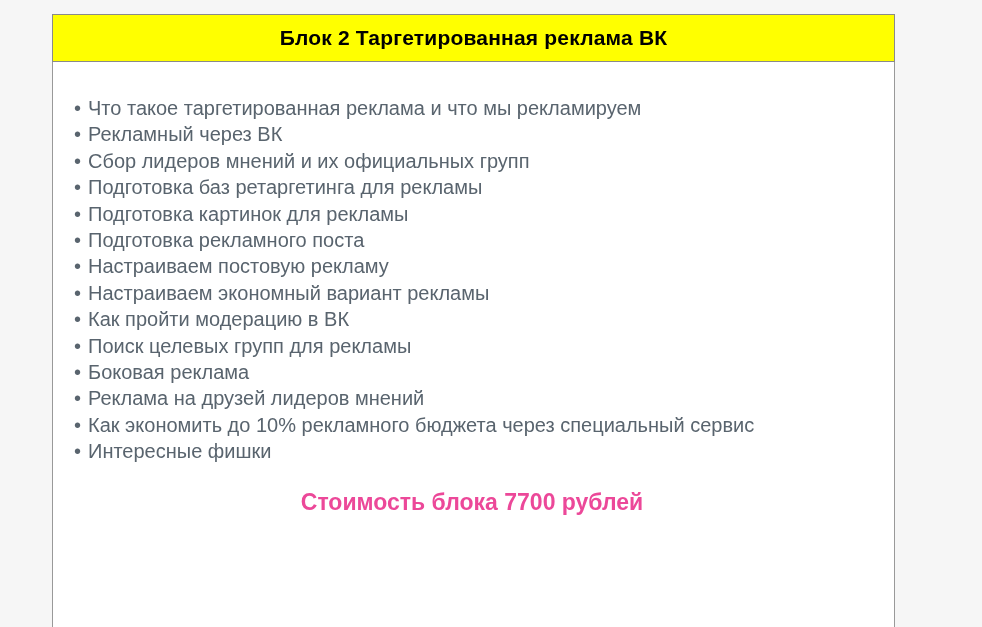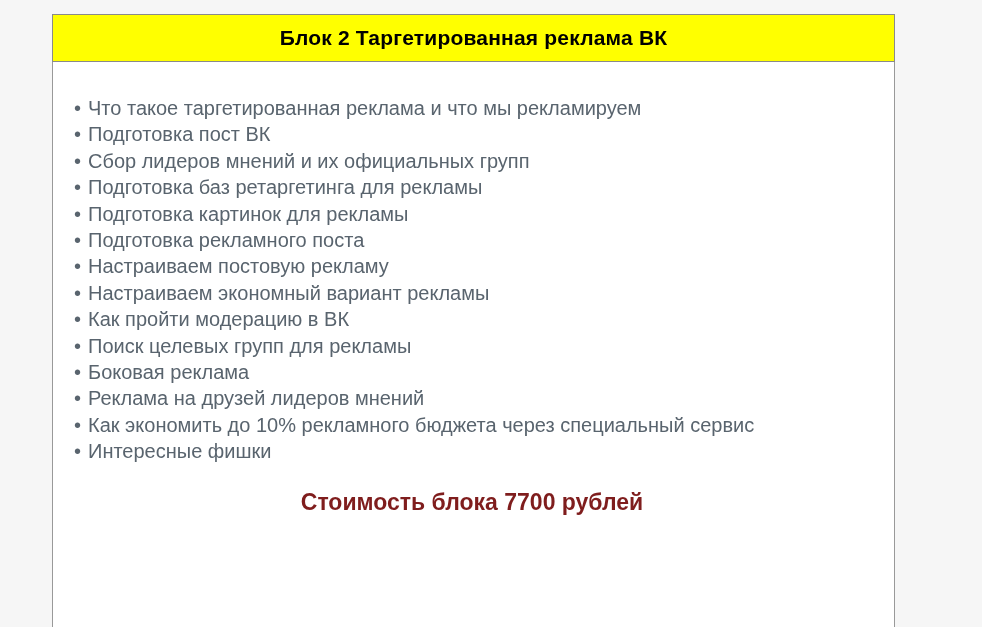--- a/index.html
+++ b/index.html
@@ -58,35 +58,35 @@
   .bullet {
     display: inline-block;
     width: 14px;
     color: #59646e;
   }
   .price {
     margin-top: 22px;
     text-align: center;
     font-size: 23px;
     font-weight: bold;
-    color: #7f1d1d;
+    color: #ec4899;
     line-height: 30px;
   }
 </style>
 </head>
 <body>
 
 <div class="panel">
   <div class="block-header">
     <h2 class="block-title">Блок 2 Таргетированная реклама ВК</h2>
   </div>
   <div class="block-body">
     <ul class="topics" id="topic-list">
         <li><span class="bullet">•</span><span>Что такое таргетированная реклама и что мы рекламируем</span></li>
-        <li><span class="bullet">•</span><span>Подготовка пост ВК</span></li>
+        <li><span class="bullet">•</span><span>Рекламный через ВК</span></li>
         <li><span class="bullet">•</span><span>Сбор лидеров мнений и их официальных групп</span></li>
         <li><span class="bullet">•</span><span>Подготовка баз ретаргетинга для рекламы</span></li>
         <li><span class="bullet">•</span><span>Подготовка картинок для рекламы</span></li>
         <li><span class="bullet">•</span><span>Подготовка рекламного поста</span></li>
         <li><span class="bullet">•</span><span>Настраиваем постовую рекламу</span></li>
         <li><span class="bullet">•</span><span>Настраиваем экономный вариант рекламы</span></li>
         <li><span class="bullet">•</span><span>Как пройти модерацию в ВК</span></li>
         <li><span class="bullet">•</span><span>Поиск целевых групп для рекламы</span></li>
         <li><span class="bullet">•</span><span>Боковая реклама</span></li>
         <li><span class="bullet">•</span><span>Реклама на друзей лидеров мнений</span></li>

